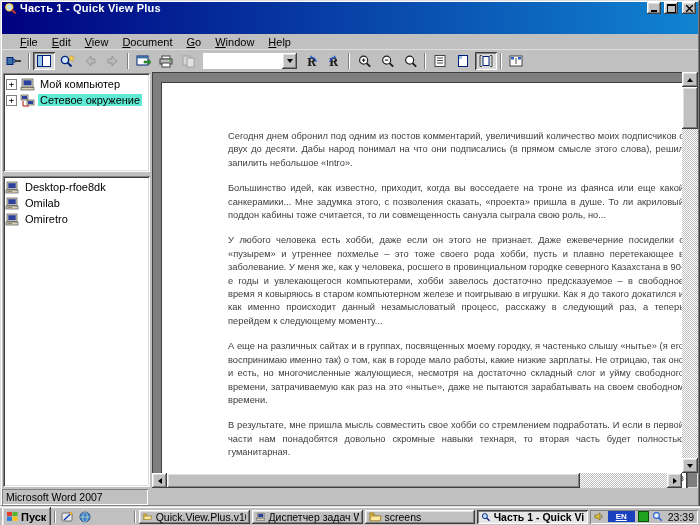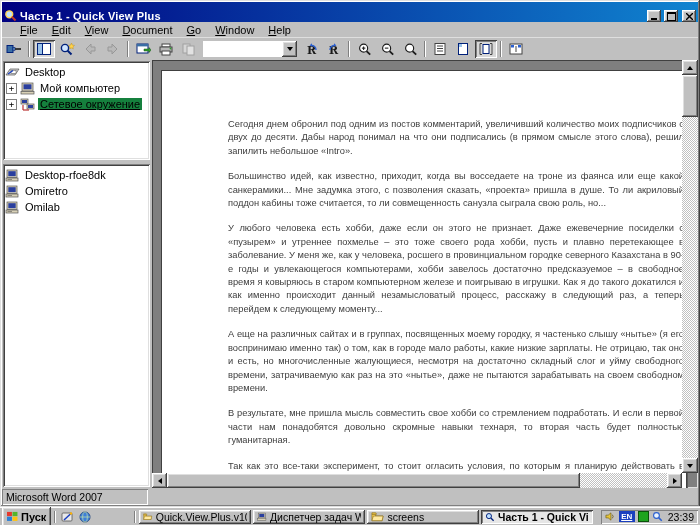--- a/index.html
+++ b/index.html
@@ -8,21 +8,21 @@
   svg{display:block;}
   
   .raised{box-shadow:inset -1px -1px 0 #404040,inset 1px 1px 0 #fff,inset -2px -2px 0 #808080,inset 2px 2px 0 #dfdfdf;background:#c0c0c0;}
   .sunk-thin{box-shadow:inset 1px 1px 0 #808080,inset -1px -1px 0 #fff;}
   .field{box-shadow:inset 1px 1px 0 #808080,inset -1px -1px 0 #fff,inset 2px 2px 0 #404040,inset -2px -2px 0 #dfdfdf;background:#fff;}
   .pressed{box-shadow:inset 1px 1px 0 #404040,inset -1px -1px 0 #fff,inset 2px 2px 0 #808080;background:#d8d8d8;}
   
   #app{position:absolute;left:0;top:0;right:0;bottom:18px;display:flex;flex-direction:column;
        box-shadow:inset -1px -1px 0 #404040,inset 1px 1px 0 #dfdfdf,inset -2px -2px 0 #808080,inset 2px 2px 0 #fff;
        padding:2px;background:#c0c0c0;}
-  .titlebar{height:20px;background:linear-gradient(90deg,#000080,#1084d0);display:flex;align-items:flex-end;
+  .titlebar{height:32px;background:linear-gradient(90deg,#000080,#1084d0);display:flex;align-items:flex-start;
             padding:0 2px;gap:3px;flex:0 0 auto;}
   .titlebar .ttl{color:#fff;font-weight:bold;font-size:11px;white-space:nowrap;flex:1;letter-spacing:.2px;}
   .winbtn{width:14px;height:12px;display:flex;align-items:center;justify-content:center;}
   .minglyph{width:6px;height:2px;background:#000;margin-top:6px;}
   .maxglyph{width:7px;height:6px;border:1px solid #000;border-top-width:2px;}
   
   .menubar{height:15px;display:flex;align-items:center;padding-left:11px;flex:0 0 auto;}
   .menu-item{padding:1px 7px;white-space:nowrap;}
   
   .toolbar{height:20px;display:flex;align-items:center;padding:1px 1px;gap:1px;flex:0 0 auto;
@@ -38,21 +38,21 @@
   .main{flex:1;display:flex;min-height:0;}
   .leftcol{width:147px;flex:0 0 auto;display:flex;flex-direction:column;padding:1px 2px 1px 1px;}
   .tree-panel{height:93px;flex:0 0 auto;overflow:hidden;background:#fff;padding:3px 2px;}
   .list-panel{flex:1;margin-top:4px;overflow:hidden;background:#fff;padding:3px 2px;}
   .trow{display:flex;align-items:center;height:16px;white-space:nowrap;}
   .expand{width:9px;height:9px;border:1px solid #808080;background:#fff;display:flex;align-items:center;justify-content:center;
           font-size:9px;line-height:8px;margin:0 3px 0 1px;flex:0 0 auto;font-family:"DejaVu Sans Mono",monospace;color:#000;}
   .tind{width:14px;flex:0 0 auto;}
   .ticon{width:15px;height:13px;margin-right:3px;flex:0 0 auto;}
   .tlabel{padding:0 2px;}
-  .sel{background:#15803d;text-decoration:underline;}
+  .sel{background:#5eead4;}
   .focusbox{outline:1px dotted #000;outline-offset:-1px;}
   
   .docarea{flex:1;position:relative;background:#7f7f7f;overflow:hidden;
            box-shadow:inset 1px 1px 0 #404040,inset -1px -1px 0 #dfdfdf;}
   .page{position:absolute;left:9px;top:10px;width:526px;height:900px;background:#fff;
         border:1px solid #404040;box-shadow:1px 1px 0 #5a5a5a;padding:47px 0 0 66px;box-sizing:border-box;}
   .doctext{width:456px;font-size:9.3px;line-height:13.4px;color:#3d3d3d;text-align:justify;}
   .doctext p{margin:0 0 12px 0;}
   
   .sb-track{background:repeating-conic-gradient(#fff 0 25%,#c0c0c0 0 50%) 0 0/2px 2px;}
@@ -74,21 +74,21 @@
            padding:1px 2px;gap:2px;box-sizing:border-box;}
   .startbtn{height:20px;display:flex;align-items:center;gap:3px;padding:0 5px;font-weight:bold;flex:0 0 auto;}
   .tbsep{width:2px;height:12px;box-shadow:inset 1px 0 0 #808080,inset -1px 0 0 #fff;flex:0 0 auto;margin:0 1px;}
   .ql{width:16px;height:14px;display:flex;align-items:center;justify-content:center;flex:0 0 auto;}
   .qlspacer{width:36px;flex:0 0 auto;}
   .taskbtn{height:14px;display:flex;align-items:center;gap:3px;padding:0 4px;width:104px;flex:0 1 auto;
            overflow:hidden;white-space:nowrap;font-size:10.5px;}
   .taskbtn.active{font-weight:bold;background:#e6e6e6;box-shadow:inset 1px 1px 0 #404040,inset -1px -1px 0 #fff,inset 2px 2px 0 #808080;}
   .taskbtn span{overflow:hidden;text-overflow:clip;}
   .tray{margin-left:auto;height:14px;display:flex;align-items:center;gap:3px;padding:0 4px;flex:0 0 auto;}
-  .lang{width:16px;height:11px;background:#1a3fbf;color:#fff;font-size:8px;font-weight:bold;
+  .lang{width:27px;height:11px;background:#1a3fbf;color:#fff;font-size:8px;font-weight:bold;
         display:flex;align-items:center;justify-content:center;text-decoration:underline;}
   .greensq{width:9px;height:9px;background:#1fa31f;border:1px solid #0a520a;}
   .clock{font-size:10.5px;padding-left:2px;}
 </style>
 </head>
 <body>
 
 <div id="app">
 
   <div class="titlebar">
@@ -250,30 +250,20 @@
           <line x1="7" y1="3" x2="7" y2="9" stroke="#444"></line>
         </svg>
     </span>
   </div>
 
   <div class="main">
 
     <div class="leftcol">
 
       <div class="tree-panel field">
-        <div class="trow">
-          <span class="ticon">
-            <svg width="15" height="13" viewBox="0 0 15 13">
-                <path d="M1 9 L5 3 L14 3 L10 9 Z" fill="#cfcfcf" stroke="#555" stroke-width=".7"></path>
-                <rect x="6" y="4.3" width="5" height="3" fill="#fff" stroke="#555" stroke-width=".5"></rect>
-                <line x1="3" y1="8" x2="8" y2="4.5" stroke="#1a3fbf" stroke-width="1.2"></line>
-              </svg>
-          </span>
-          <span class="tlabel">Desktop</span>
-        </div>
         <div class="trow">
           <span class="expand">+</span>
           <span class="ticon">
             <svg width="15" height="13" viewBox="0 0 15 13">
                 <rect x="2" y="1" width="11" height="8" fill="#d9d2b8" stroke="#555" stroke-width=".7"></rect>
                 <rect x="3.5" y="2.3" width="8" height="5" fill="#2a3f9e"></rect>
                 <rect x="1" y="9.5" width="13" height="2.5" fill="#d9d2b8" stroke="#555" stroke-width=".7"></rect>
               </svg>
           </span>
           <span class="tlabel">Мой компьютер</span>
@@ -308,32 +298,32 @@
         </div>
         <div class="trow">
           <span class="ticon">
             <svg width="14" height="13" viewBox="0 0 14 13">
                 <rect x="2" y="1" width="10" height="7.5" fill="#d9d2b8" stroke="#555" stroke-width=".7"></rect>
                 <rect x="3.3" y="2.2" width="7.4" height="5" fill="#2a3f9e"></rect>
                 <rect x="1" y="9" width="12" height="3" fill="#d9d2b8" stroke="#555" stroke-width=".7"></rect>
                 <line x1="2.5" y1="10.5" x2="7" y2="10.5" stroke="#555" stroke-width=".6"></line>
               </svg>
           </span>
-          <span class="tlabel">Omiretro</span>
+          <span class="tlabel">Omilab</span>
         </div>
         <div class="trow">
           <span class="ticon">
             <svg width="14" height="13" viewBox="0 0 14 13">
                 <rect x="2" y="1" width="10" height="7.5" fill="#d9d2b8" stroke="#555" stroke-width=".7"></rect>
                 <rect x="3.3" y="2.2" width="7.4" height="5" fill="#2a3f9e"></rect>
                 <rect x="1" y="9" width="12" height="3" fill="#d9d2b8" stroke="#555" stroke-width=".7"></rect>
                 <line x1="2.5" y1="10.5" x2="7" y2="10.5" stroke="#555" stroke-width=".6"></line>
               </svg>
           </span>
-          <span class="tlabel">Omilab</span>
+          <span class="tlabel">Omiretro</span>
         </div>
       </div>
     </div>
 
     <div class="docarea">
       <div class="page">
         <div class="doctext">
           <p>Сегодня днем обронил под одним из постов комментарий, увеличивший количество моих подписчиков с двух до десяти. Дабы народ понимал на что они подписались (в прямом смысле этого слова), решил запилить небольшое «Intro».</p>
           <p>Большинство идей, как известно, приходит, когда вы восседаете на троне из фаянса или еще какой санкерамики... Мне задумка этого, с позволения сказать, «проекта» пришла в душе. То ли акриловый поддон кабины тоже считается, то ли совмещенность санузла сыграла свою роль, но...</p>
           <p>У любого человека есть хобби, даже если он этого не признает. Даже ежевечерние посиделки с «пузырем» и утреннее похмелье – это тоже своего рода хобби, пусть и плавно перетекающее в заболевание. У меня же, как у человека, росшего в провинциальном городке северного Казахстана в 90-е годы и увлекающегося компьютерами, хобби завелось достаточно предсказуемое – в свободное время я ковыряюсь в старом компьютерном железе и поигрываю в игрушки. Как я до такого докатился и как именно происходит данный незамысловатый процесс, расскажу в следующий раз, а теперь перейдем к следующему моменту...</p>

